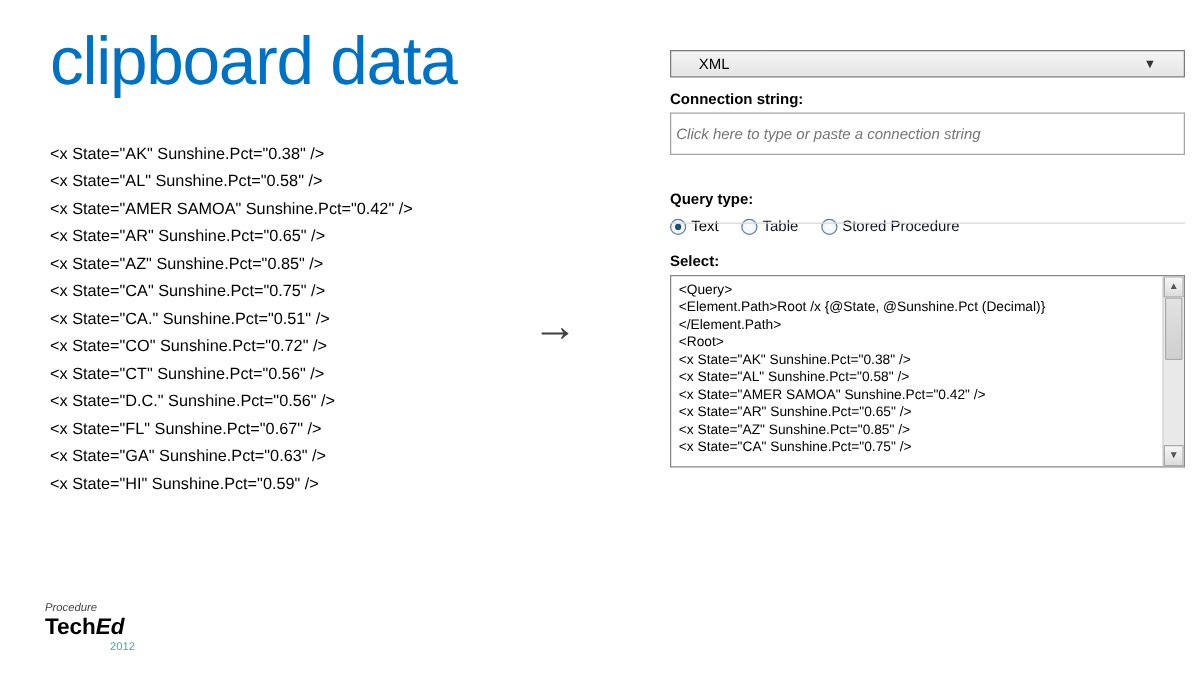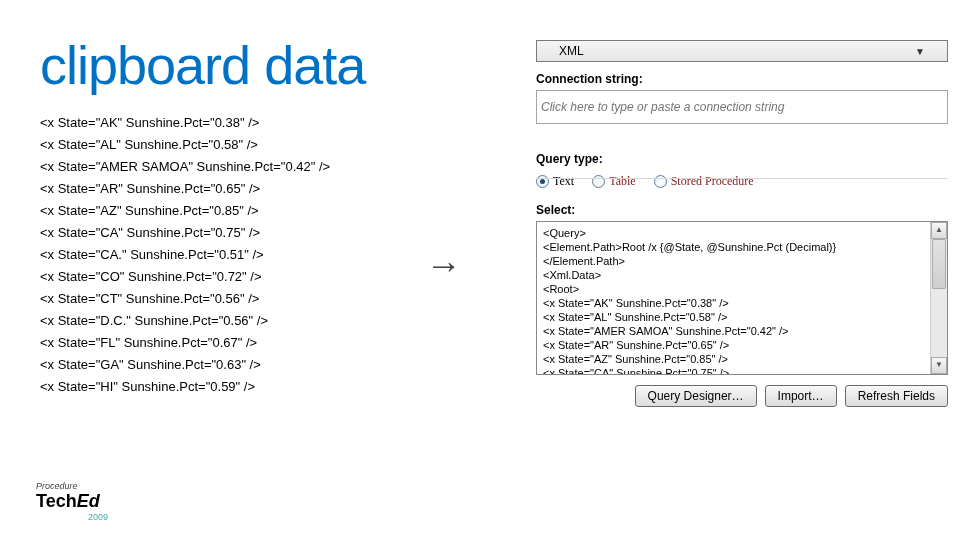--- a/index.html
+++ b/index.html
@@ -10,21 +10,21 @@
       background: #fff;
       position: relative;
       overflow: hidden;
     }
     .title {
       font-size: 54px;
       font-weight: 300;
       color: #0072c6;
       position: absolute;
       left: 40px;
-      top: 34px;
+      top: 18px;
       letter-spacing: -1px;
     }
     .clipboard-pane {
       position: absolute;
       left: 40px;
       top: 112px;
       width: 420px;
       font-size: 13px;
       line-height: 22px;
       color: #000;
@@ -73,40 +73,39 @@
       color: #808080;
       font-style: italic;
       background: #fff;
     }
     .radio-row {
       display: flex;
       gap: 18px;
       padding: 4px 0;
       font-size: 12px;
       align-items: center;
-      font-family: Liberation Serif, serif;
     }
     .radio-opt { display: flex; align-items: center; gap: 4px; }
     .radio-dot {
       width: 13px; height: 13px;
       border: 1px solid #5b7da0;
       border-radius: 50%;
       background: radial-gradient(circle,#fff,#e8f0f8);
       position: relative;
       display: inline-block;
     }
     .radio-dot.checked::after {
       content: '';
       position: absolute;
       width: 5px; height: 5px;
       background: #1a4d7a;
       border-radius: 50%;
       top: 3px; left: 3px;
     }
-    .disabled { color: #7f1d1d; }
+    .disabled { color: #0f172a; }
     .query-area {
       position: relative;
       width: 100%;
       height: 154px;
       border: 1px solid #888;
       background: #fff;
       font-size: 11px;
       line-height: 14px;
       padding: 4px 6px;
       font-family: "Segoe UI", Arial, sans-serif;
@@ -214,48 +213,42 @@
     </div>
   </div>
 
   <div class="section">
     <span class="field-label">Select:</span>
     <div class="query-area">
       <div id="query-lines" style="padding-right:18px;">
           <div>&lt;Query&gt;</div>
           <div>&lt;Element.Path&gt;Root /x {@State, @Sunshine.Pct (Decimal)}</div>
           <div>&lt;/Element.Path&gt;</div>
-          <div>&lt;Xml.Data&gt;</div>
           <div>&lt;Root&gt;</div>
           <div>&lt;x State="AK" Sunshine.Pct="0.38" /&gt;</div>
           <div>&lt;x State="AL" Sunshine.Pct="0.58" /&gt;</div>
           <div>&lt;x State="AMER SAMOA" Sunshine.Pct="0.42" /&gt;</div>
           <div>&lt;x State="AR" Sunshine.Pct="0.65" /&gt;</div>
           <div>&lt;x State="AZ" Sunshine.Pct="0.85" /&gt;</div>
           <div>&lt;x State="CA" Sunshine.Pct="0.75" /&gt;</div>
         </div>
       <div class="scroller">
         <div class="sb-btn">▲</div>
         <div class="sb-track">
           <div class="sb-thumb"></div>
         </div>
         <div class="sb-btn">▼</div>
       </div>
     </div>
   </div>
 
-  <div class="button-row">
-    <button class="btn">Query Designer…</button>
-    <button class="btn">Import…</button>
-    <button class="btn">Refresh Fields</button>
-  </div>
 
 </div>
 
 <div class="hr-full"></div>
 
 <div class="footer">
   <div class="ms">Procedure</div>
   <div class="teched">
     <span>Tech</span><span class="ed">Ed</span>
   </div>
-  <div class="yr">2009</div>
+  <div class="yr">2012</div>
 </div>
 
 </body></html>

